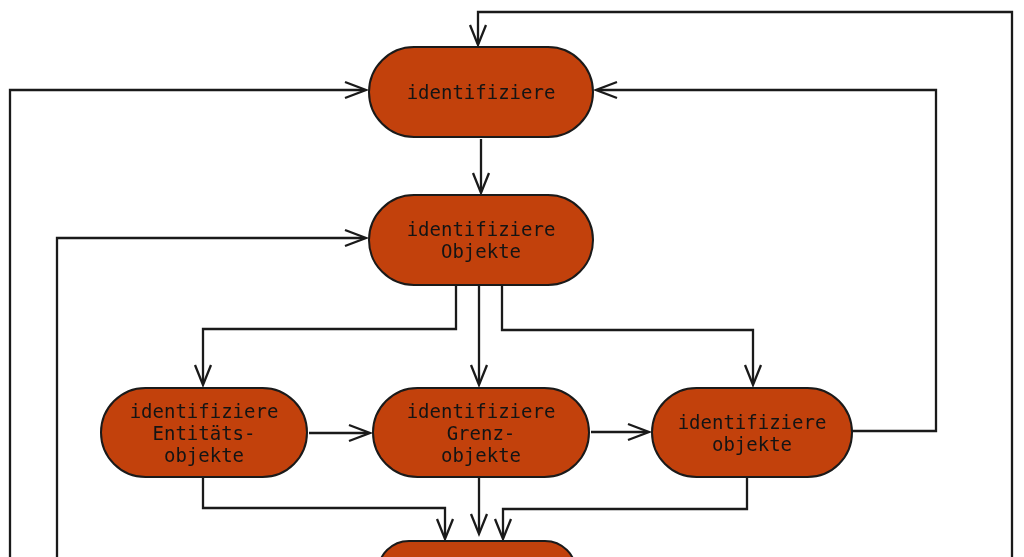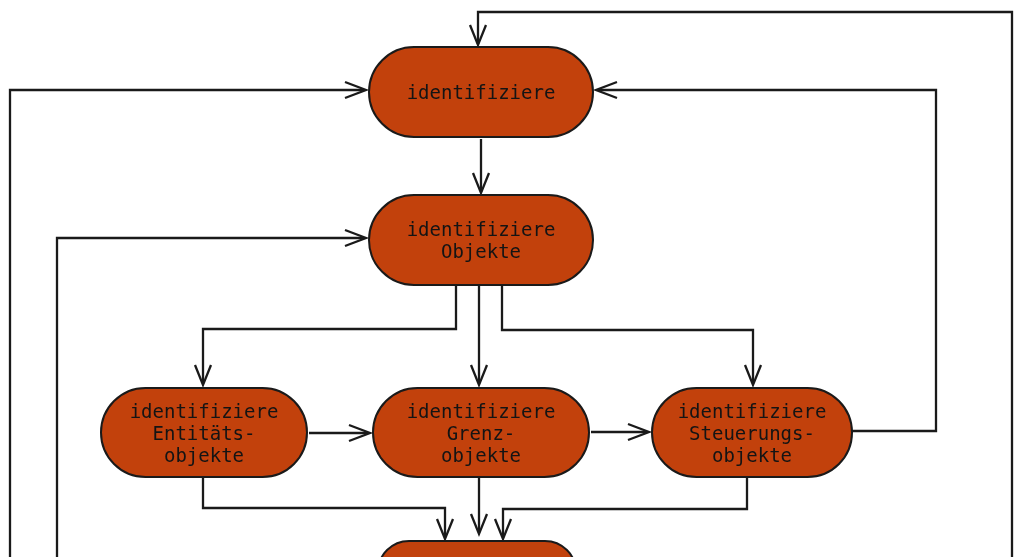--- a/index.html
+++ b/index.html
@@ -135,19 +135,18 @@
   </div>
 
   <div id="node-d" class="node">
     <span>identifiziere</span>
     <span>Grenz-</span>
     <span>objekte</span>
   </div>
 
   <div id="node-e" class="node">
     <span>identifiziere</span>
-    <span>Steuerungs-</span>
     <span>objekte</span>
   </div>
 
   <div id="node-f" class="node"></div>
 
 </div>
 
 </body></html>

